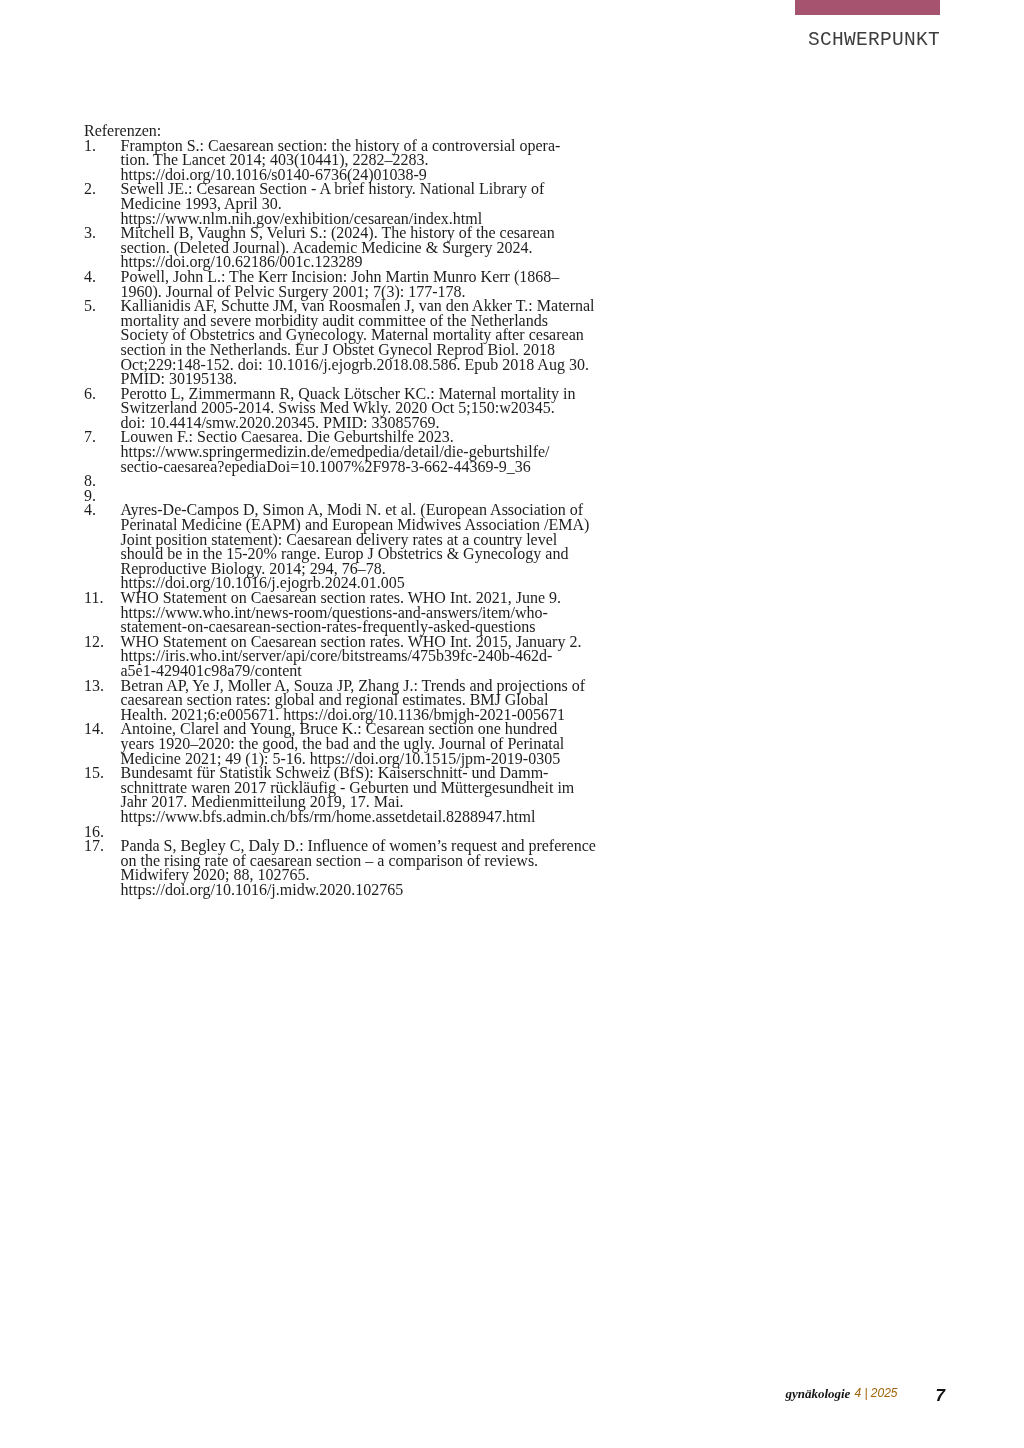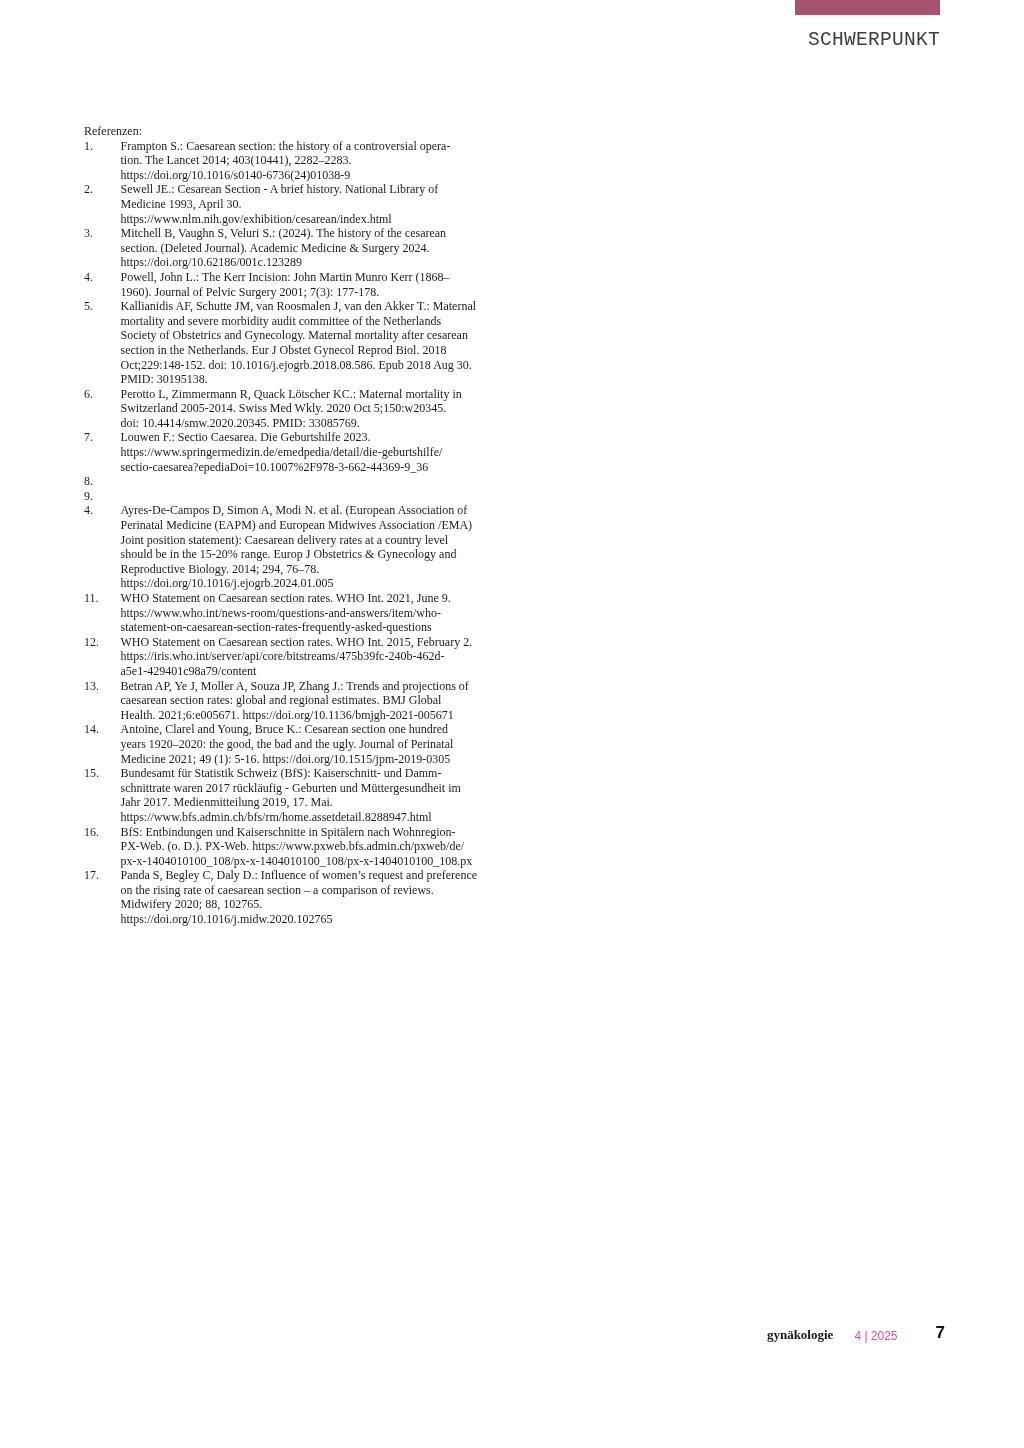--- a/index.html
+++ b/index.html
@@ -31,21 +31,21 @@
     letter-spacing: 0.3px;
     color: #3d3d3d;
     line-height: 1;
     white-space: nowrap;
   }
   .refs {
     position: absolute;
     left: 84px;
     top: 124px;
     width: 440px;
-    font-size: 12px;
+    font-size: 16px;
     line-height: 14.6px;
     color: #1d1d1d;
   }
   .refs-title {
     white-space: pre;
   }
   .refs-list {
     list-style: none;
     margin: 0;
     padding: 0;
@@ -57,37 +57,38 @@
   .ref-num {
     flex: 0 0 20.5px;
     width: 20.5px;
   }
   .ref-text {
     white-space: pre;
     margin-left: 16px;
   }
   .footer {
     position: absolute;
-    top: 1323px;
+    top: 1386px;
     right: 79px;
     display: flex;
-    align-items: flex-end;
+    align-items: flex-start;
     white-space: nowrap;
+    font-style: italic;
   }
   .footer-journal {
     font-family: "Liberation Serif", serif;
     font-weight: 700;
     font-size: 13px;
     color: #151515;
   }
   .footer-issue {
     font-family: "Liberation Sans", sans-serif;
     font-size: 12px;
-    color: #ec4899;
-    margin-left: 21px;
+    color: #a16207;
+    margin-left: 4px;
   }
   .footer-page {
     font-family: "Liberation Sans", sans-serif;
     font-weight: 700;
     font-size: 17px;
     color: #111111;
     margin-left: 38px;
   }
 </style>
 </head>
@@ -162,21 +163,21 @@
 https://doi.org/10.1016/j.ejogrb.2024.01.005</span>
         </li>
         <li class="ref-item">
           <span class="ref-num">11.</span>
           <span class="ref-text">WHO Statement on Caesarean section rates. WHO Int. 2021, June 9.
 https://www.who.int/news-room/questions-and-answers/item/who-
 statement-on-caesarean-section-rates-frequently-asked-questions</span>
         </li>
         <li class="ref-item">
           <span class="ref-num">12.</span>
-          <span class="ref-text">WHO Statement on Caesarean section rates. WHO Int. 2015, February 2.
+          <span class="ref-text">WHO Statement on Caesarean section rates. WHO Int. 2015, January 2.
 https://iris.who.int/server/api/core/bitstreams/475b39fc-240b-462d-
 a5e1-429401c98a79/content</span>
         </li>
         <li class="ref-item">
           <span class="ref-num">13.</span>
           <span class="ref-text">Betran AP, Ye J, Moller A, Souza JP, Zhang J.: Trends and projections of
 caesarean section rates: global and regional estimates. BMJ Global
 Health. 2021;6:e005671. https://doi.org/10.1136/bmjgh-2021-005671</span>
         </li>
         <li class="ref-item">
@@ -187,23 +188,20 @@
         </li>
         <li class="ref-item">
           <span class="ref-num">15.</span>
           <span class="ref-text">Bundesamt für Statistik Schweiz (BfS): Kaiserschnitt- und Damm-
 schnittrate waren 2017 rückläufig - Geburten und Müttergesundheit im
 Jahr 2017. Medienmitteilung 2019, 17. Mai.
 https://www.bfs.admin.ch/bfs/rm/home.assetdetail.8288947.html</span>
         </li>
         <li class="ref-item">
           <span class="ref-num">16.</span>
-          <span class="ref-text">BfS: Entbindungen und Kaiserschnitte in Spitälern nach Wohnregion-
-PX-Web. (o. D.). PX-Web. https://www.pxweb.bfs.admin.ch/pxweb/de/
-px-x-1404010100_108/px-x-1404010100_108/px-x-1404010100_108.px</span>
         </li>
         <li class="ref-item">
           <span class="ref-num">17.</span>
           <span class="ref-text">Panda S, Begley C, Daly D.: Influence of women’s request and preference
 on the rising rate of caesarean section – a comparison of reviews.
 Midwifery 2020; 88, 102765.
 https://doi.org/10.1016/j.midw.2020.102765</span>
         </li>
       </ol>
   </div>

